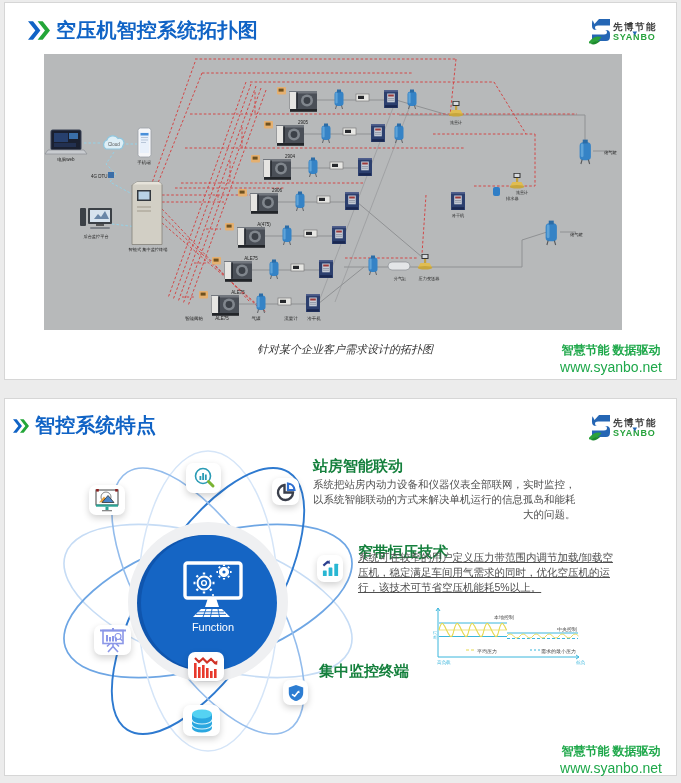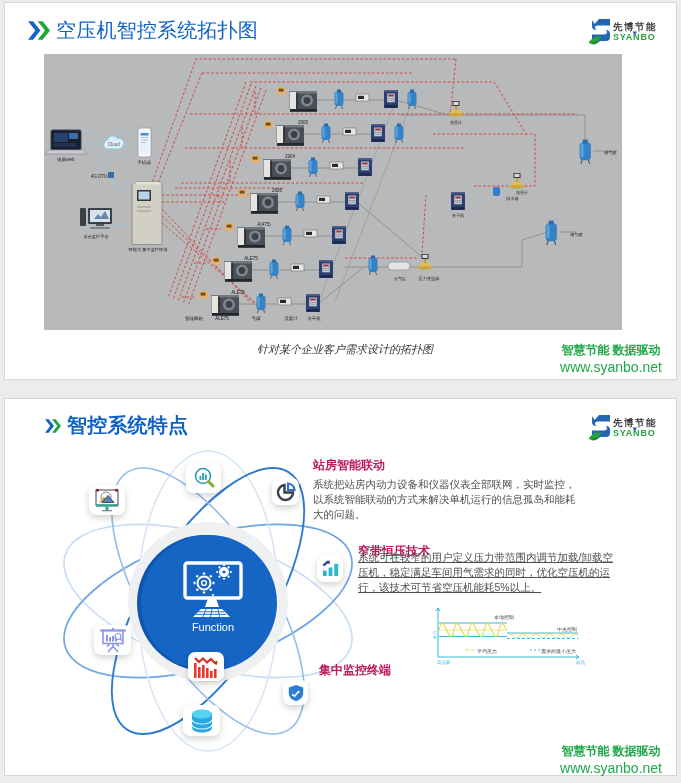--- a/index.html
+++ b/index.html
@@ -1,28 +1,28 @@
 <!DOCTYPE html>
 <html><head>
 <meta charset="utf-8">
 <style>
 html,body{margin:0;padding:0;background:#ececec;width:681px;height:783px;overflow:hidden;
   font-family:"Liberation Sans",sans-serif;}
 .slide{position:absolute;left:4px;width:671px;height:376px;background:#fff;border:1px solid #d6d6d6;}
 #s1{top:2px;}
 #s2{top:398px;}
 .titlerow{position:absolute;display:flex;align-items:center;}
-.title1{color:#1063c5;font-weight:normal;font-size:20px;letter-spacing:0.2px;text-align:right;}
+.title1{color:#1063c5;font-weight:bold;font-size:20px;letter-spacing:0.2px;text-align:right;}
 .title2{color:#1063c5;font-weight:bold;font-size:20px;letter-spacing:0.2px;}
 .chev{margin-right:6px;}
 .logo{position:absolute;right:17px;top:15px;}
 .slogan{position:absolute;right:14px;text-align:center;color:#1ea84a;}
 .slogan .l1{font-family:"Liberation Serif",serif;font-size:12px;font-weight:bold;letter-spacing:0px;}
 .slogan .l2{font-size:14px;margin-top:0px;}
-.ftitle{position:absolute;color:#be185d;font-weight:bold;font-size:12px;}
+.ftitle{position:absolute;color:#15803d;font-weight:bold;font-size:15px;}
 .fbody{position:absolute;color:#4f4f4f;font-size:10.5px;line-height:15.2px;white-space:nowrap;}
 .card{position:absolute;background:#fff;border-radius:7px;box-shadow:0 3px 7px rgba(0,0,0,0.18);display:flex;align-items:center;justify-content:center;}
 </style>
 </head>
 <body>
 
 <div class="slide" id="s1">
   <div class="titlerow" style="left:23px;top:14px;">
     <svg class="chev" width="22" height="19" viewBox="0 0 24 20">
       <path d="M0,0 L5.5,0 L13.5,10 L5.5,20 L0,20 L8,10 Z" fill="#1063c5"></path>
@@ -268,21 +268,21 @@
     <path d="M3,1 h7 l-4.5,5 z" fill="#fff"></path>
     <path d="M-1,25 q6,-8 13.5,-6 q-5.5,8 -13.5,6 z" fill="#2ba23a"></path>
     <path d="M1.5,25.8 q4.5,2.2 10,-3 q-5,-0.5 -10,3 z" fill="#1c8a2e"></path>
     <text x="24" y="11.5" font-size="9.5" font-weight="bold" fill="#3c3c3c" letter-spacing="1.5">先博节能</text>
     <text x="24" y="21.5" font-size="9" font-weight="bold" fill="#27a23c" letter-spacing="0.8">SYANBO</text>
     <path d="M43.5,13.5 h4.5 l-2.2,4 z" fill="#2566b4"></path>
   </svg>
 </div>
 
 <div class="slide" id="s2">
-  <div class="titlerow" style="left:40px;top:13px;">
+  <div class="titlerow" style="left:8px;top:13px;">
     <svg class="chev" width="16" height="14" viewBox="0 0 24 20">
       <path d="M0,0 L5.5,0 L13.5,10 L5.5,20 L0,20 L8,10 Z" fill="#1063c5"></path>
       <path d="M10.5,0 L16,0 L24,10 L16,20 L10.5,20 L18.5,10 Z" fill="#23a638"></path>
     </svg>
     <span class="title2">智控系统特点</span>
   </div>
 
   <svg id="orbit" style="position:absolute;left:0;top:0" width="671" height="376" viewBox="0 0 671 376">
     <g fill="none">
       <ellipse cx="203" cy="202" rx="150" ry="64" stroke="#c6dcf5" stroke-width="1.6" transform="rotate(18 203 202)"></ellipse>
@@ -383,21 +383,21 @@
     </svg>
   </div>
 
   <div class="card" style="left:267px;top:79px;width:27px;height:27px;">
       <svg width="20" height="20" viewBox="0 0 20 20">
         <path d="M8.5,3 A7.5,7.5 0 1 0 17,10.5 L8.5,10.5 Z" fill="none" stroke="#3a3f4b" stroke-width="2.4"></path>
         <path d="M12,1.5 A7,7 0 0 1 18.5,8 L12,8 Z" fill="none" stroke="#2f6fd0" stroke-width="2.2"></path>
       </svg>
     </div>
   <div class="ftitle" style="left:308px;top:58px;">站房智能联动</div>
-  <div class="fbody" style="left:308px;top:78px;">系统把站房内动力设备和仪器仪表全部联网，实时监控，<br>以系统智能联动的方式来解决单机运行的信息孤岛和能耗<br>大的问题。</div>
+  <div class="fbody" style="left:308px;top:78px;text-align:right;">系统把站房内动力设备和仪器仪表全部联网，实时监控，<br>以系统智能联动的方式来解决单机运行的信息孤岛和能耗<br>大的问题。</div>
 
   <div class="card" style="left:312px;top:156px;width:26px;height:27px;">
       <svg width="19" height="19" viewBox="0 0 20 20">
         <rect x="2" y="12" width="4" height="6" rx="0.5" fill="#29b7d3"></rect>
         <rect x="8" y="9" width="4" height="9" rx="0.5" fill="#29b7d3"></rect>
         <rect x="14" y="5" width="4" height="13" rx="0.5" fill="#29b7d3"></rect>
         <path d="M2.5,7 L7.5,2.5" stroke="#2b3f8f" stroke-width="2.2" fill="none"></path>
         <path d="M8.8,1 l0.8,4 l-4.2,-0.6 z" fill="#2b3f8f"></path>
       </svg>
     </div>

